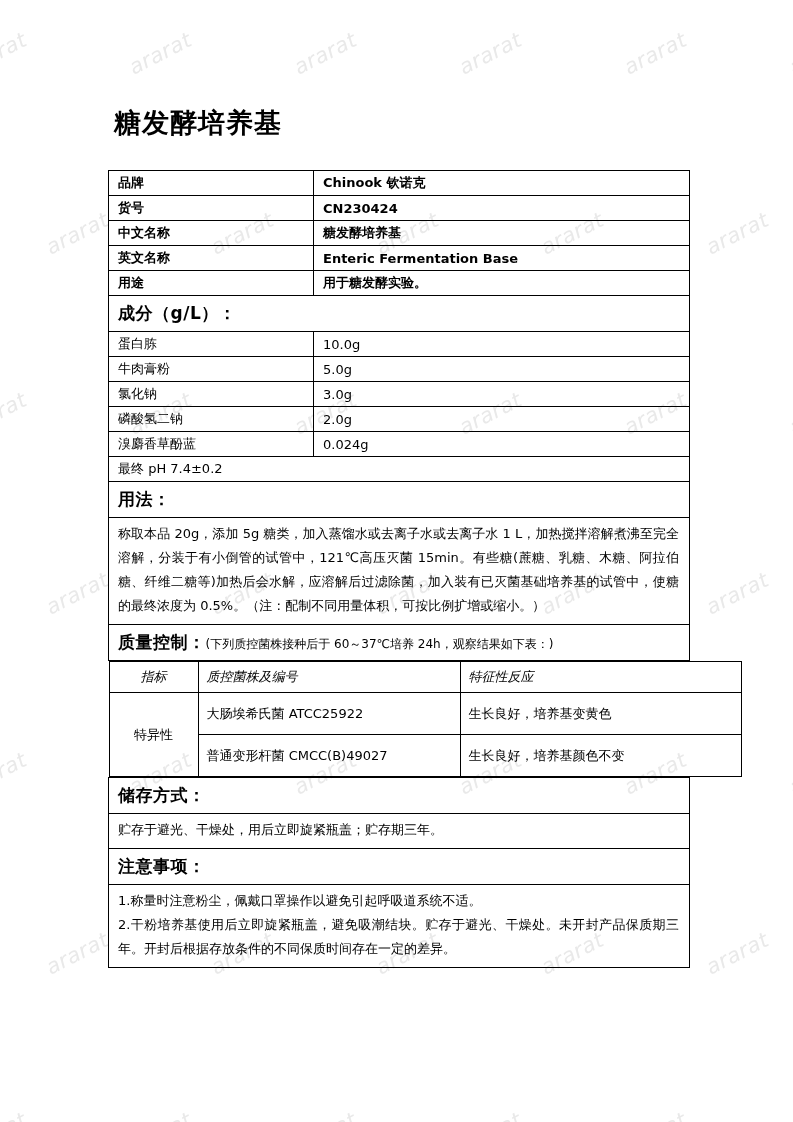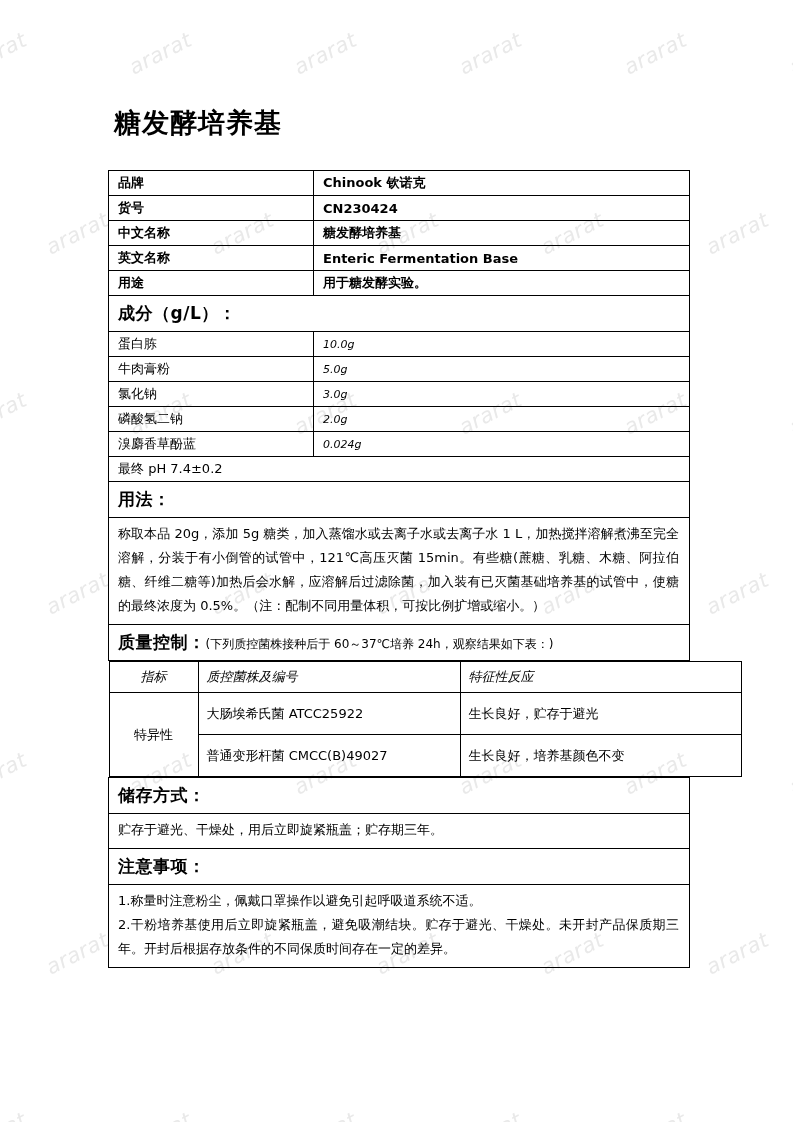--- a/index.html
+++ b/index.html
@@ -102,23 +102,22 @@
   }
 
   
   .comp-name {
     width: 195px;
     height: 24px;
     font-size: 13px;
     padding-left: 9px !important;
   }
   .comp-amt {
-    font-size: 11px;
-    padding-left: 9px !important;
-    font-style: italic;
+    font-size: 13px;
+    padding-left: 9px !important;
   }
   .ph-row {
     height: 24px;
     font-size: 13px;
     padding-left: 9px !important;
     margin-top: 40px;
   }
 
   
   .body-cell {
@@ -276,21 +275,21 @@
           <table id="qc-table">
             <tbody>
               <tr class="qc-head-row">
                 <td class="qc-c1">指标</td>
                 <td class="qc-c2">质控菌株及编号</td>
                 <td class="qc-c3">特征性反应</td>
               </tr>
               <tr class="qc-body-row">
                 <td class="qc-c1" rowspan="2">特异性</td>
                 <td class="qc-c2">大肠埃希氏菌 ATCC25922</td>
-                <td class="qc-c3">生长良好，贮存于避光</td>
+                <td class="qc-c3">生长良好，培养基变黄色</td>
               </tr>
               <tr class="qc-body-row">
                 <td class="qc-c2">普通变形杆菌 CMCC(B)49027</td>
                 <td class="qc-c3">生长良好，培养基颜色不变</td>
               </tr>
             </tbody>
           </table>
         </td>
       </tr>
 

